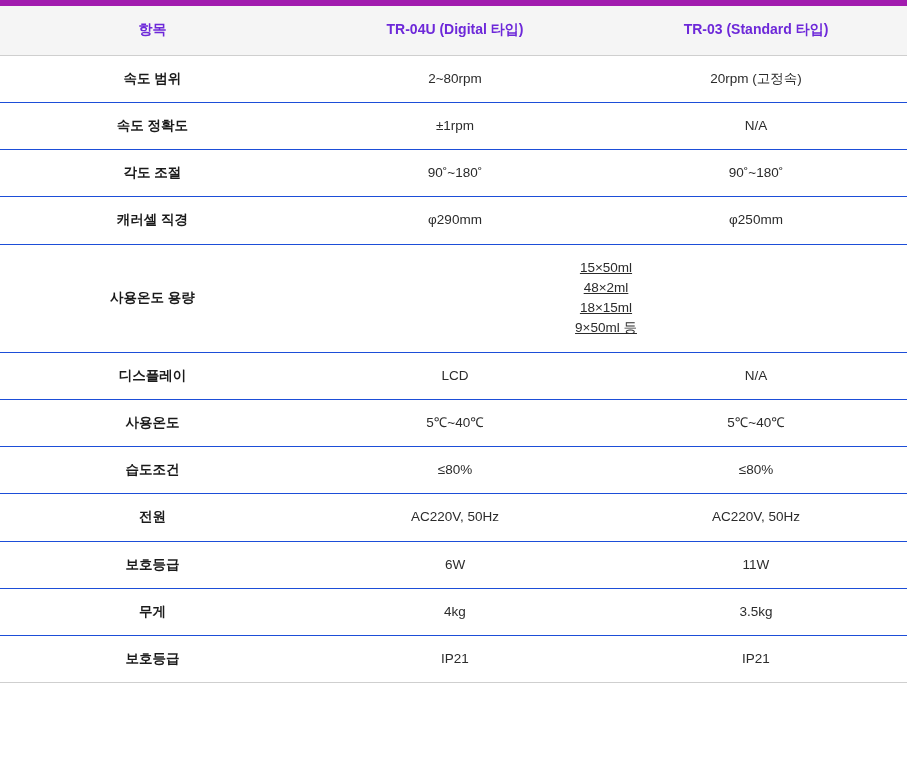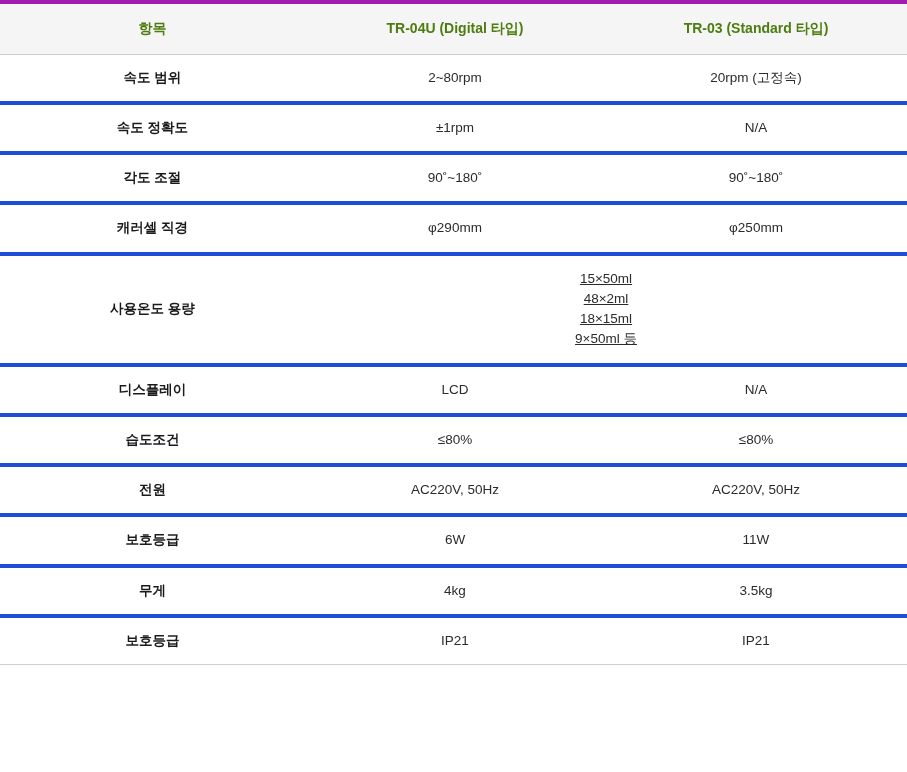--- a/index.html
+++ b/index.html
@@ -25,31 +25,31 @@
     font-size: 13.5px;
     color: #222222;
   }
   table.spec-table col.c0 { width: 305px; }
   table.spec-table col.c1 { width: 300px; }
   table.spec-table col.c2 { width: 302px; }
 
   table.spec-table thead th {
     background: #f5f5f5;
     font-weight: bold;
-    color: #4d7c0f;
+    color: #6d28d9;
     font-size: 14px;
     height: 52px;
-    border-top: 4px solid #a21caf;
+    border-top: 6px solid #a21caf;
     border-bottom: 1px solid #cfcfcf;
     text-align: center;
     vertical-align: middle;
     padding: 0 6px;
   }
   table.spec-table tbody td {
-    border-bottom: 4px solid #1d4ed8;
+    border-bottom: 1px solid #1d4ed8;
     text-align: center;
     vertical-align: middle;
     padding: 13px 6px;
     line-height: 1.5;
     font-size: 13.5px;
     color: #2b2b2b;
   }
   table.spec-table tbody tr:last-child td {
     border-bottom: 1px solid #cfcfcf;
   }
@@ -107,20 +107,25 @@
 48×2ml
 18×15ml
 9×50ml 등</td>
       </tr>
       <tr>
         <td class="label-cell">디스플레이</td>
         <td>LCD</td>
         <td>N/A</td>
       </tr>
       <tr>
+        <td class="label-cell">사용온도</td>
+        <td>5℃~40℃</td>
+        <td>5℃~40℃</td>
+      </tr>
+      <tr>
         <td class="label-cell">습도조건</td>
         <td>≤80%</td>
         <td>≤80%</td>
       </tr>
       <tr>
         <td class="label-cell">전원</td>
         <td>AC220V, 50Hz</td>
         <td>AC220V, 50Hz</td>
       </tr>
       <tr>

